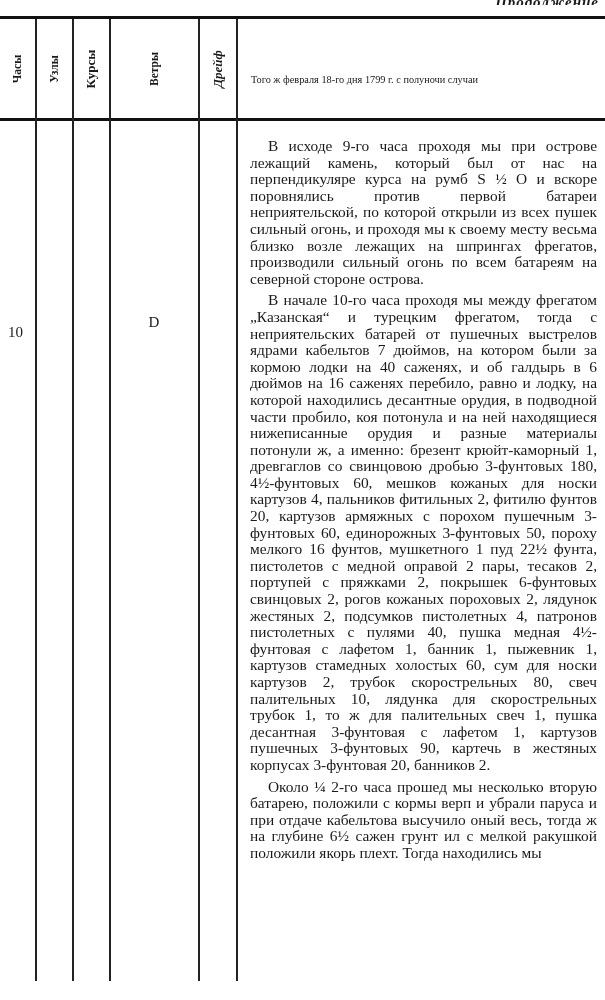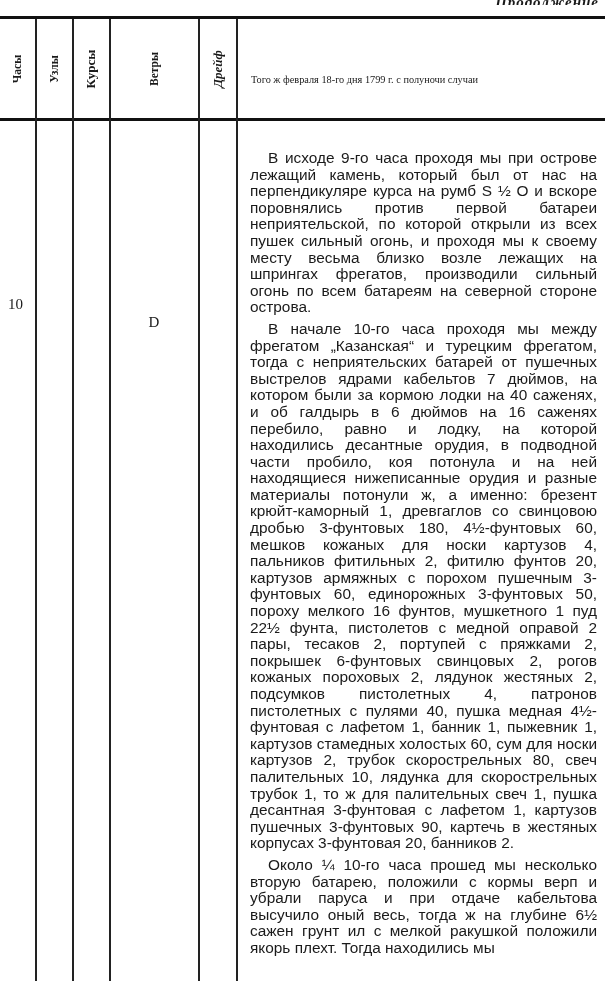--- a/index.html
+++ b/index.html
@@ -36,30 +36,30 @@
   }
   .col-head.big span { font-size: 13px; }
   .col-head.italic span { font-style: italic; font-size: 13px; }
   .main-head {
     position: absolute; left: 242px; top: 19px; width: 363px; height: 121px;
     display: flex; align-items: center;
     font-size: 10.3px; font-family: "Liberation Serif", serif;
     white-space: nowrap; padding-left: 9px; box-sizing: border-box;
   }
   .cell-hour {
-    position: absolute; left: 8px; top: 296px; font-size: 15px;
+    position: absolute; left: 8px; top: 324px; font-size: 15px;
     font-family: "Liberation Serif", serif;
   }
   .cell-wind {
     position: absolute; left: 110px; width: 88px; top: 314px;
     text-align: center; font-size: 15px; font-family: "Liberation Serif", serif;
   }
   .body-text {
-    position: absolute; left: 250px; top: 150px; width: 347px;
-    font-family: Liberation Sans, sans-serif; font-size: 15.4px;
+    position: absolute; left: 250px; top: 138px; width: 347px;
+    font-family: Liberation Serif, serif; font-size: 15.4px;
     line-height: 16.6px; text-align: justify;
   }
   .body-text p { margin: 0 0 5px 0; text-indent: 18px; hyphens: manual; }
 </style>
 </head>
 <body>
 
 <div class="running-head">Продолжение</div>
 
 <div class="rule-top"></div>
@@ -88,14 +88,14 @@
 </div>
 
 <div class="main-head">Того ж февраля 18-го дня 1799 г. с полуночи случаи</div>
 
 <div class="cell-hour">10</div>
 <div class="cell-wind">D</div>
 
 <div class="body-text">
   <p>В исходе 9-го часа проходя мы при острове лежащий камень, который был от нас на перпендикуляре курса на румб S ½ O и вскоре поровнялись против первой батареи неприятельской, по которой открыли из всех пушек сильный огонь, и проходя мы к своему месту весьма близко возле лежащих на шпрингах фрегатов, производили сильный огонь по всем батареям на северной стороне острова.</p>
   <p>В начале 10-го часа проходя мы между фрегатом „Казанская“ и турецким фрегатом, тогда с неприятельских батарей от пушечных выстрелов ядрами кабельтов 7 дюймов, на котором были за кормою лодки на 40 саженях, и об галдырь в 6 дюймов на 16 саженях перебило, равно и лодку, на которой находились десантные орудия, в подводной части пробило, коя потонула и на ней находящиеся нижеписанные орудия и разные материалы потонули ж, а именно: брезент крюйт-каморный 1, древгаглов со свинцовою дробью 3-фунтовых 180, 4½-фунтовых 60, мешков кожаных для носки картузов 4, пальников фитильных 2, фитилю фунтов 20, картузов армяжных с порохом пушечным 3-фунтовых 60, единорожных 3-фунтовых 50, пороху мелкого 16 фунтов, мушкетного 1 пуд 22½ фунта, пистолетов с медной оправой 2 пары, тесаков 2, портупей с пряжками 2, покрышек 6-фунтовых свинцовых 2, рогов кожаных пороховых 2, лядунок жестяных 2, подсумков пистолетных 4, патронов пистолетных с пулями 40, пушка медная 4½-фунтовая с лафетом 1, банник 1, пыжевник 1, картузов стамедных холостых 60, сум для носки картузов 2, трубок скорострельных 80, свеч палительных 10, лядунка для скорострельных трубок 1, то ж для палительных свеч 1, пушка десантная 3-фунтовая с лафетом 1, картузов пушечных 3-фунтовых 90, картечь в жестяных корпусах 3-фунтовая 20, банников 2.</p>
-  <p>Около ¼ 10-го часа прошед мы несколько вторую батарею, положили с кормы верп и убрали паруса и при отдаче кабельтова высучило оный весь, тогда ж на глубине 6½ сажен грунт ил с мелкой ракушкой положили якорь плехт. Тогда находились мы</p>
+  <p>Около ¼ 2-го часа прошед мы несколько вторую батарею, положили с кормы верп и убрали паруса и при отдаче кабельтова высучило оный весь, тогда ж на глубине 6½ сажен грунт ил с мелкой ракушкой положили якорь плехт. Тогда находились мы</p>
 </div>
 
 </body></html>

